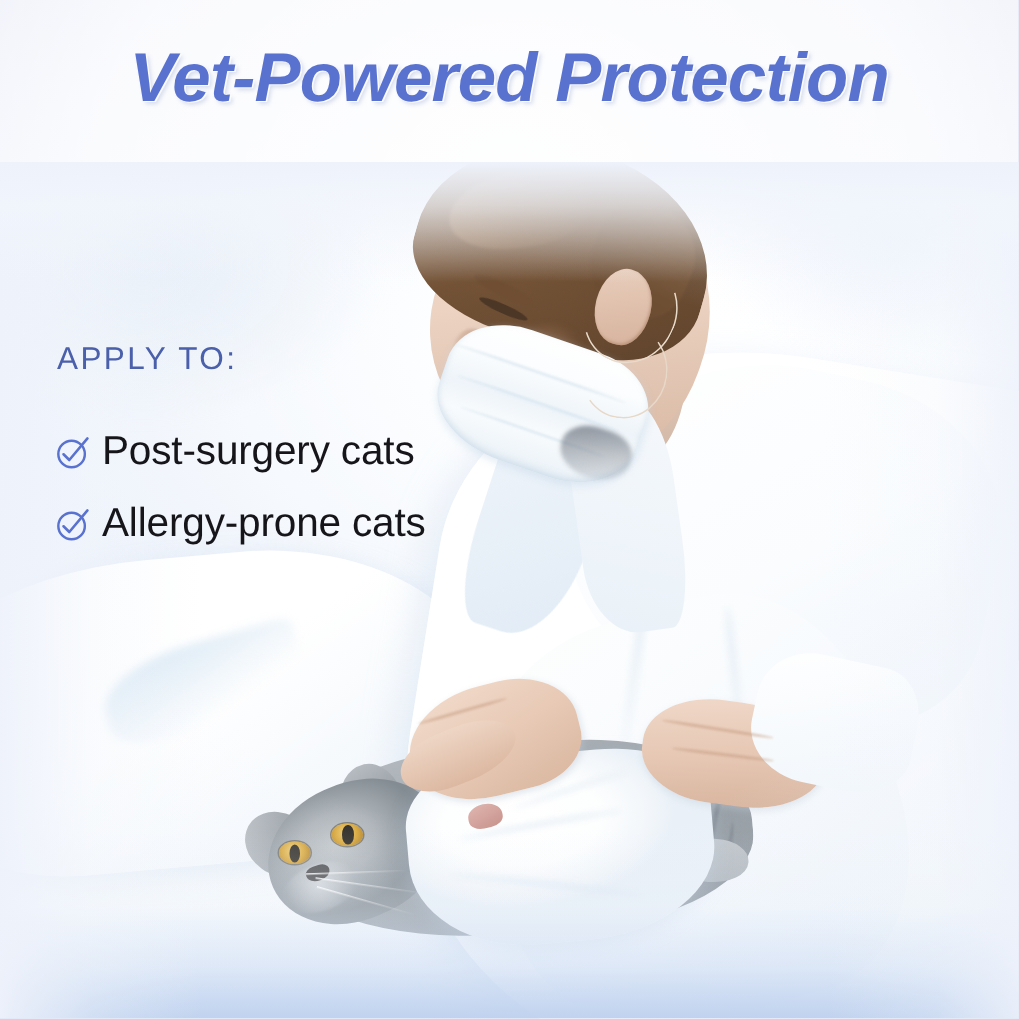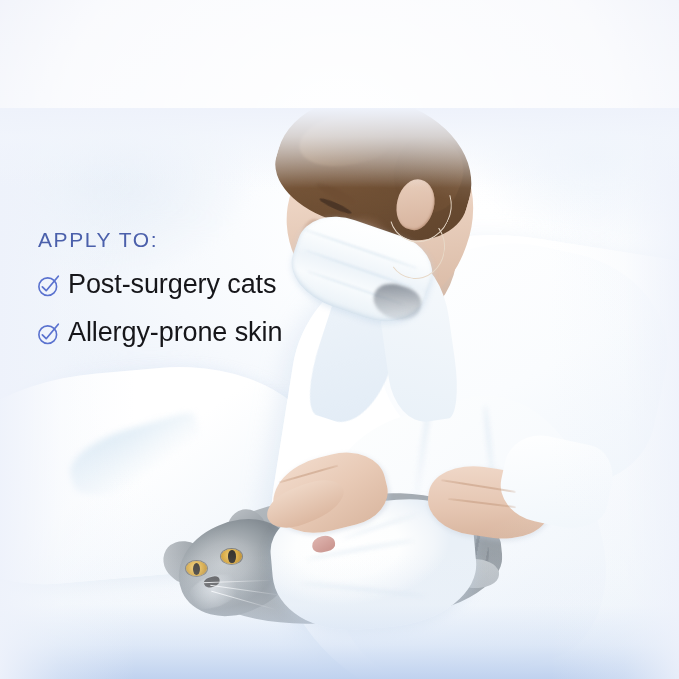--- a/index.html
+++ b/index.html
@@ -454,21 +454,21 @@
   }
 
   .apply-block { position:absolute; left:38px; top:228px; }
   .apply-label {
     font-size:21px;
     font-weight:500;
     letter-spacing:1.6px;
     color:#4b60ab;
   }
 
-  .bullets { position:absolute; left:36px; top:260px; }
+  .bullets { position:absolute; left:36px; top:276px; }
   .bullet-row {
     display:flex;
     align-items:center;
     height:48px;
   }
   .check-icon {
     width:25px; height:25px;
     flex:0 0 25px;
     margin-right:7px;
     position:relative;
@@ -558,20 +558,21 @@
       <div class="cuff"></div>
       <div class="finger-line-a"></div>
       <div class="finger-line-b"></div>
       <div class="finger-line-c"></div>
 
       <div class="photo-soft"></div>
       <div class="photo-bleed"></div>
     </div>
   </div>
 
+  <div class="headline">Vet-Powered Protection</div>
 
 
   <div class="apply-block">
     <div class="apply-label">APPLY TO:</div>
   </div>
 
   <div class="bullets">
 
     <div class="bullet-row">
       <span class="check-icon">
@@ -583,19 +584,19 @@
       <span class="bullet-text">Post-surgery cats</span>
     </div>
 
     <div class="bullet-row">
       <span class="check-icon">
         <svg viewBox="0 0 26 26" width="25" height="25">
           <circle cx="12.2" cy="14.2" r="9.2" fill="none" stroke="#5a72cf" stroke-width="1.7"></circle>
           <path d="M6.6 14.4 L10.6 18.4 L23.2 3.4" fill="none" stroke="#5a72cf" stroke-width="1.8" stroke-linecap="round" stroke-linejoin="round"></path>
         </svg>
       </span>
-      <span class="bullet-text">Allergy-prone skin</span>
+      <span class="bullet-text">Allergy-prone cats</span>
     </div>
 
 
   </div>
 
 </div>
 
 </body></html>

